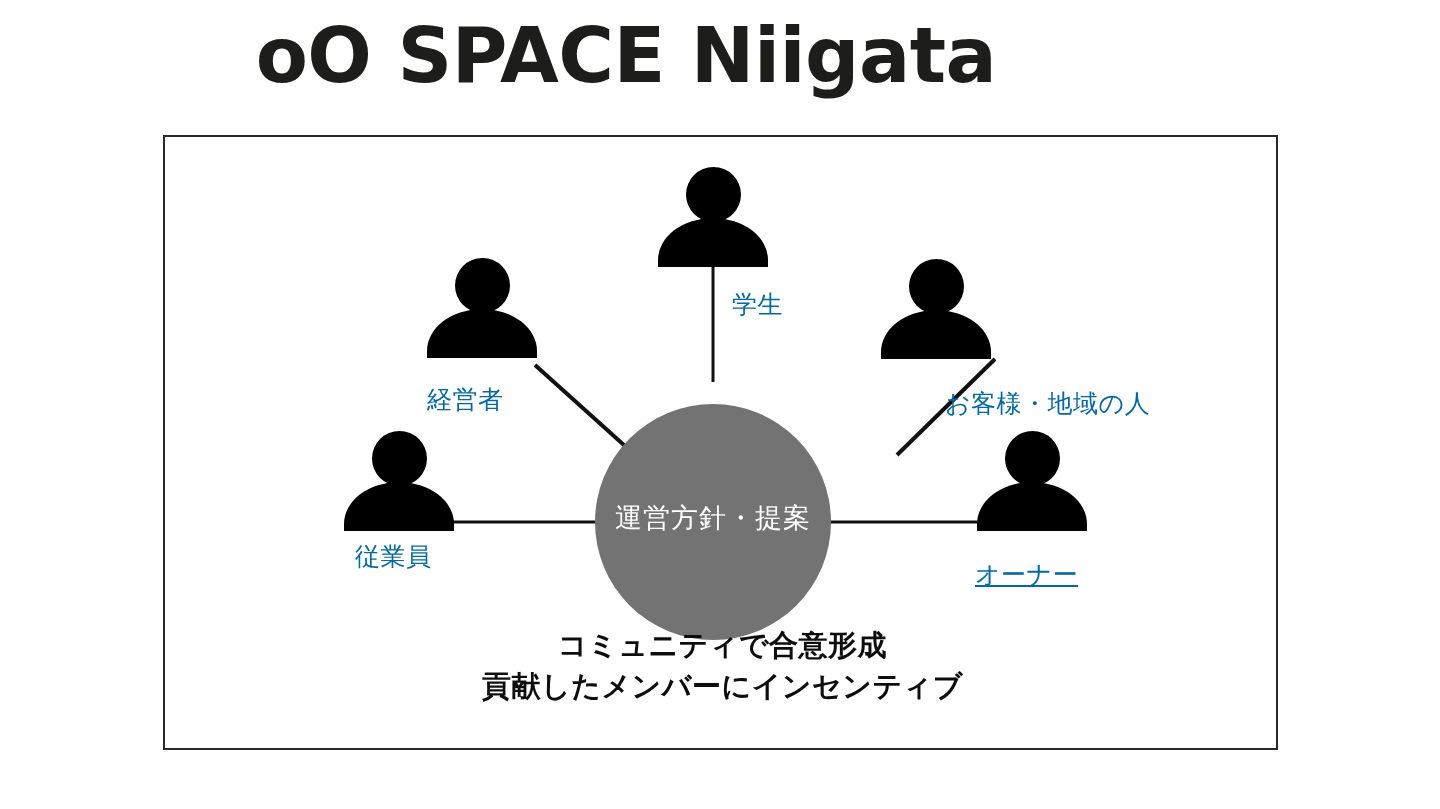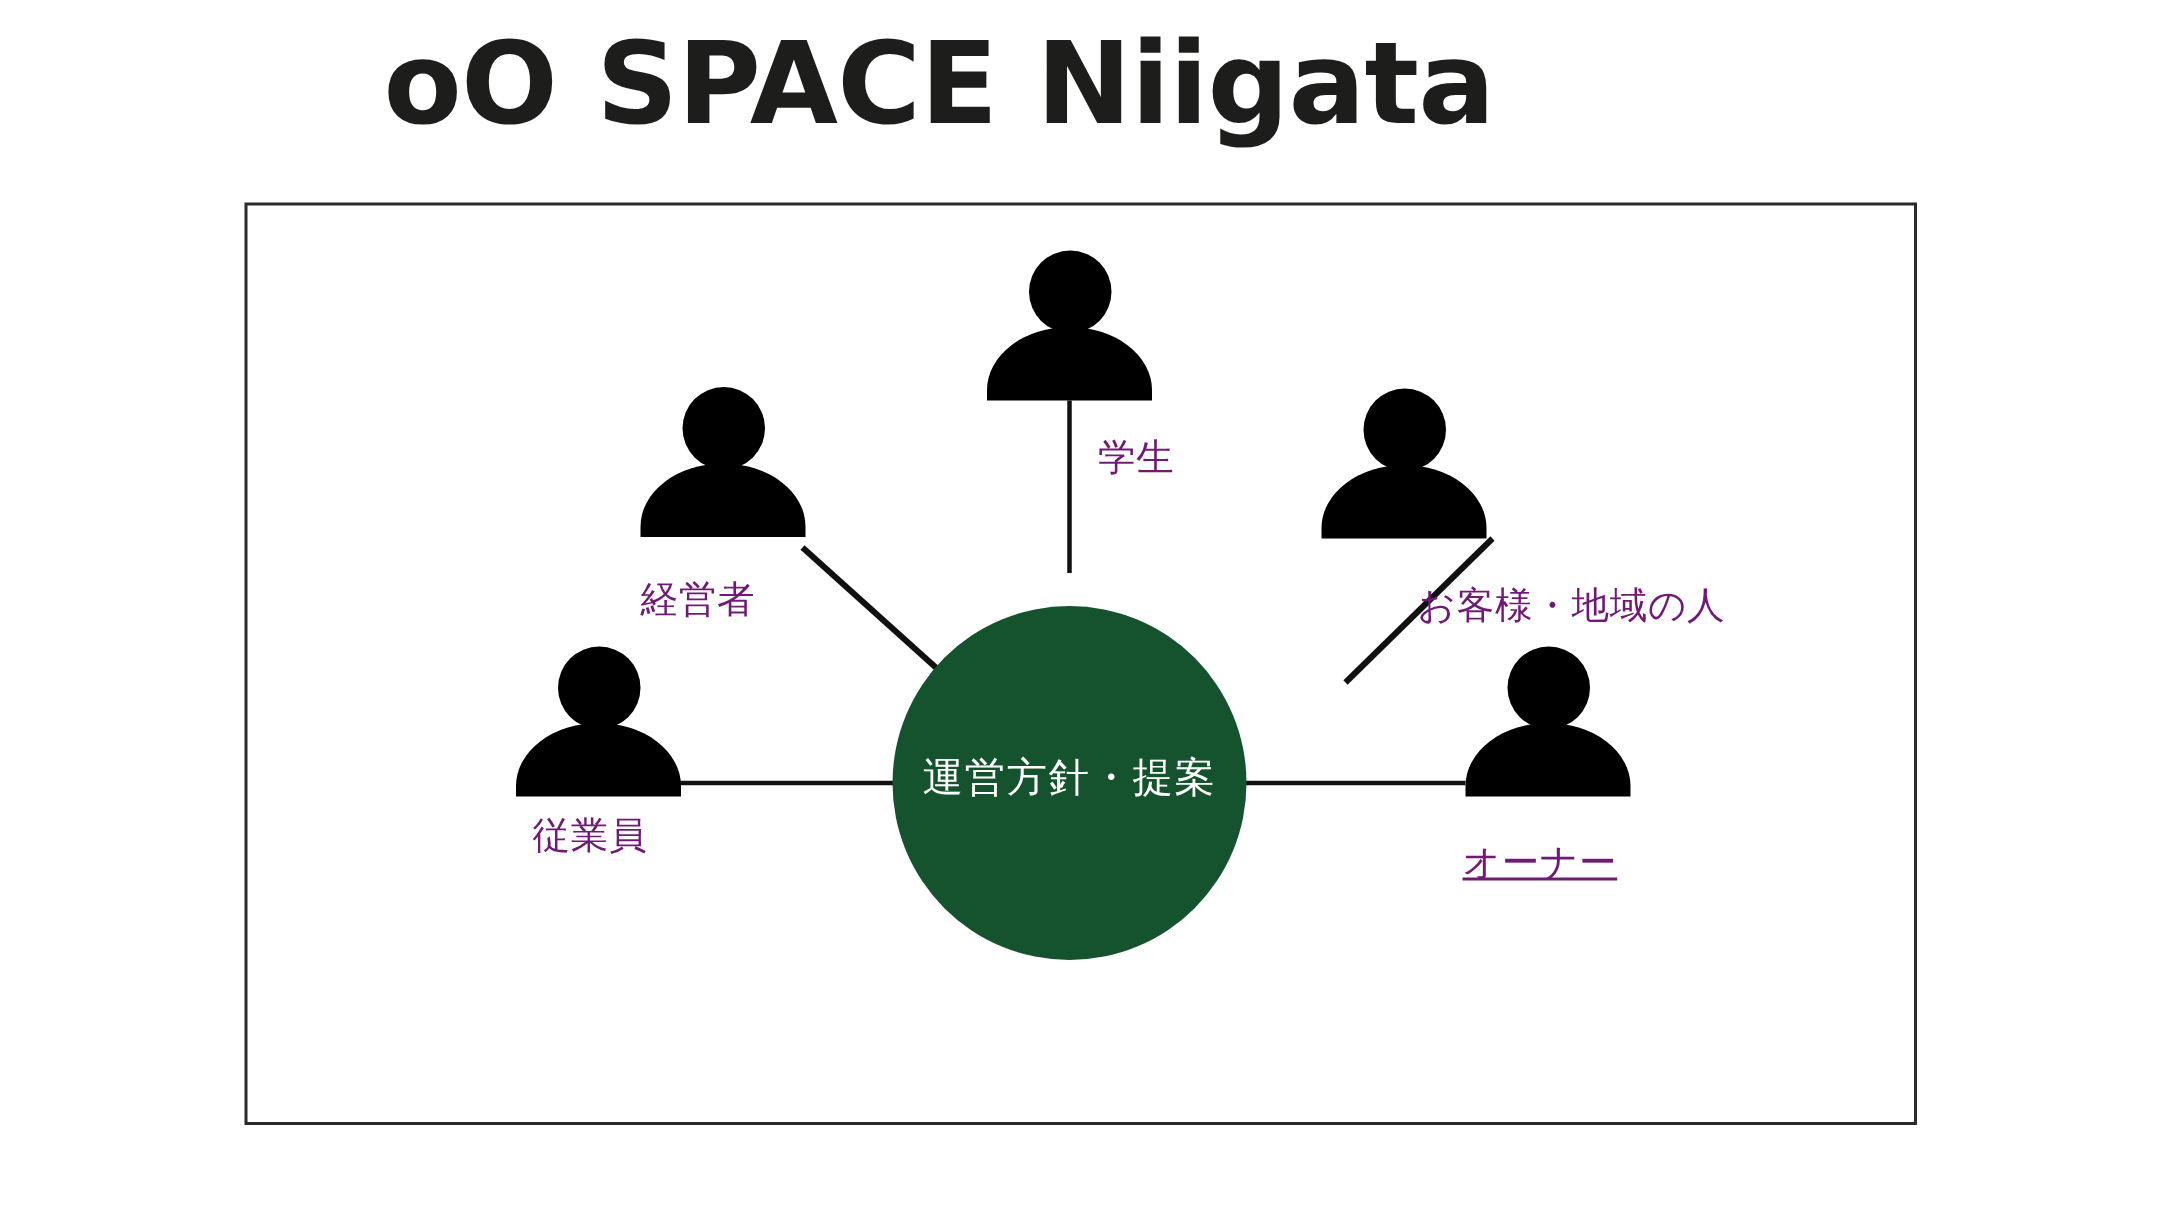--- a/index.html
+++ b/index.html
@@ -86,32 +86,32 @@
     background: #000000;
     border-top-left-radius: 55px 42px;
     border-top-right-radius: 55px 42px;
   }
 
   
   .node-label {
     position: absolute;
     font-size: 25px;
     font-weight: normal;
-    color: #701a75;
+    color: #0369a1;
     white-space: nowrap;
     letter-spacing: 0.5px;
   }
 
   
   .center-circle {
     position: absolute;
     width: 236px;
     height: 236px;
     border-radius: 50%;
-    background: #14532d;
+    background: #737373;
     display: flex;
     align-items: center;
     justify-content: center;
   }
   .center-circle .center-text {
     color: #ffffff;
     font-size: 27px;
     letter-spacing: 1px;
     white-space: nowrap;
     margin-top: -8px;
@@ -183,15 +183,19 @@
       <span class="body"></span>
     </div>
     <div class="node-label" style="left:190px; top:403px;">従業員</div>
 
     <div class="person" style="left:812px; top:294px;">
       <span class="head"></span>
       <span class="body"></span>
     </div>
     <div class="node-label" style="left:810px; top:421px;text-decoration:underline;">オーナー</div>
 
+    <div class="caption">
+      <span class="line">コミュニティで合意形成</span>
+      <span class="line">貢献したメンバーにインセンティブ</span>
+    </div>
 
   </div>
 </div>
 
 </body></html>

